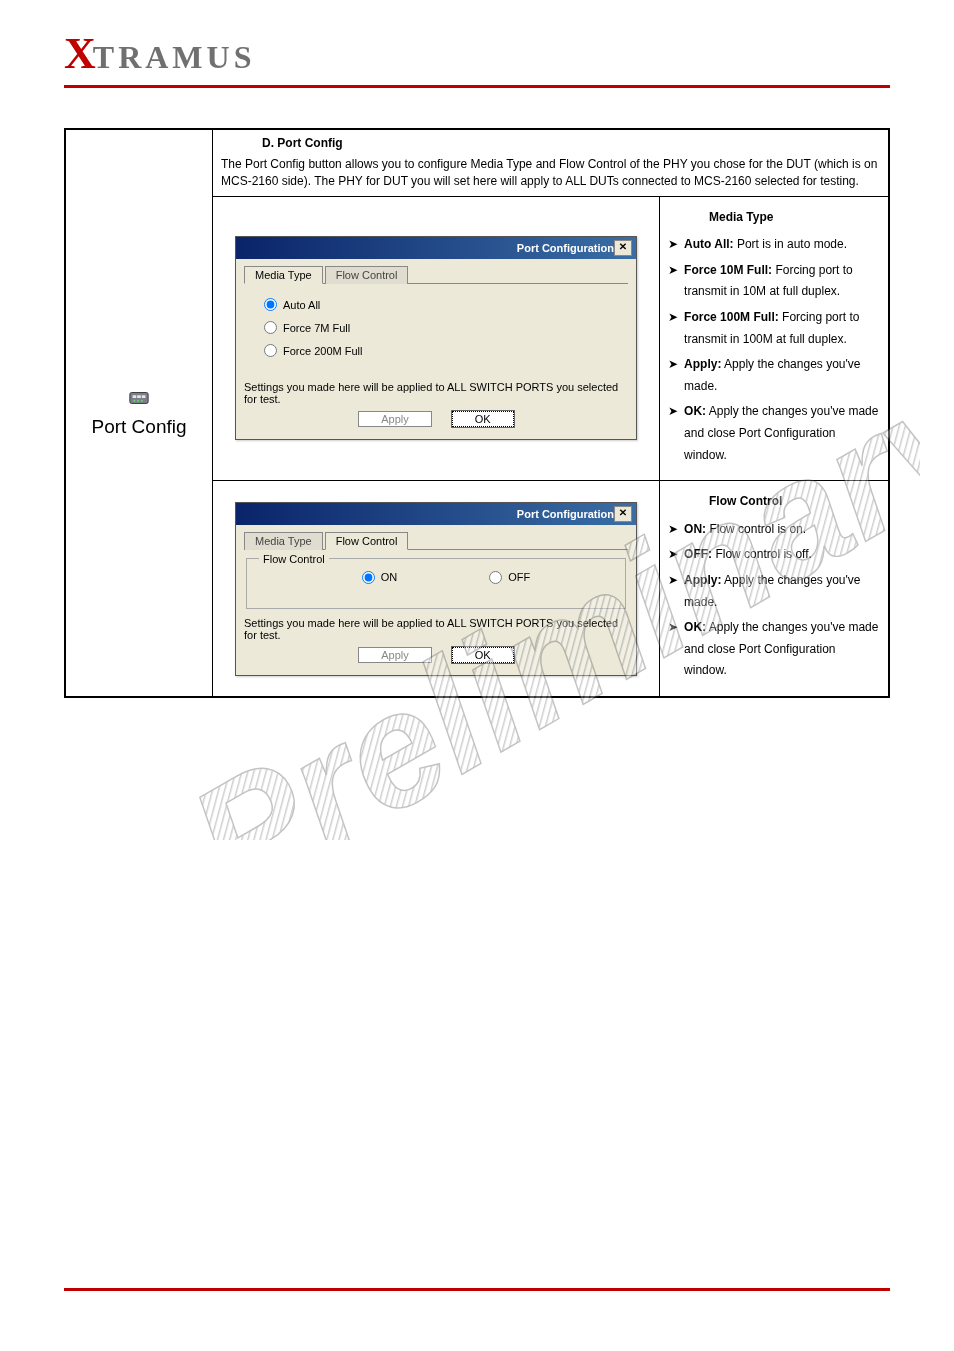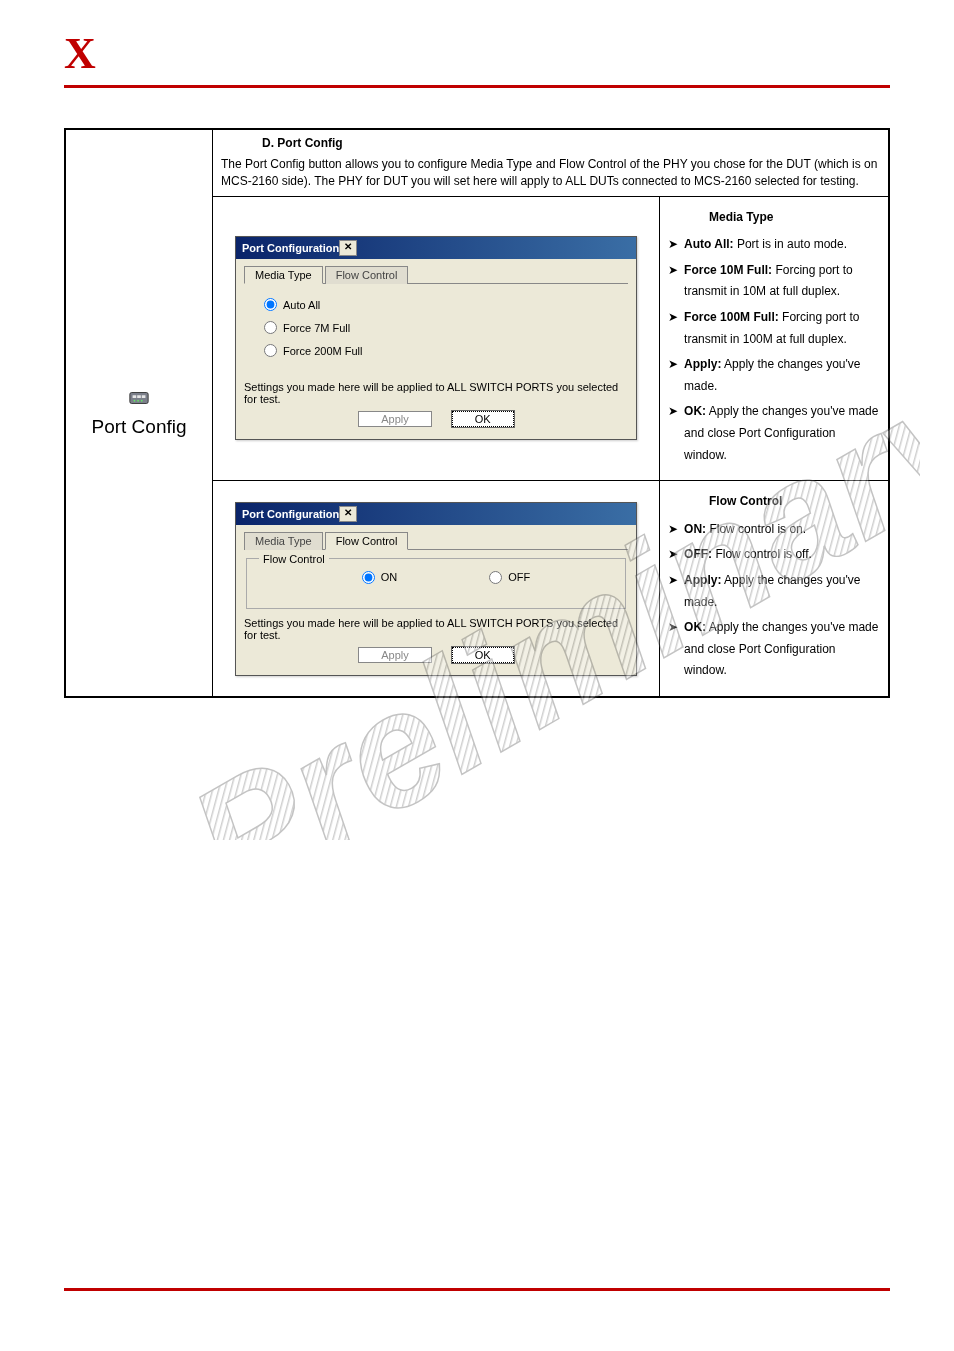--- a/index.html
+++ b/index.html
@@ -125,21 +125,21 @@
     font-family: Tahoma, Arial, sans-serif;
     font-size: 11px;
     box-shadow: 1px 1px 2px rgba(0,0,0,0.2);
   }
   .titlebar {
     background: linear-gradient(to right, #0a246a, #3a6ea5);
     color: #fff;
     font-weight: bold;
     padding: 3px 4px 3px 6px;
     display: flex;
-    justify-content: flex-start;
+    justify-content: flex-end;
     align-items: center;
     font-size: 11px;
   }
   .titlebar .closebtn {
     width: 16px;
     height: 14px;
     background: #ece9d8;
     border: 1px solid #888;
     color: #000;
     font-size: 10px;
@@ -266,20 +266,21 @@
   }
 </style>
 </head>
 <body>
 
 <div class="page">
 
   <div class="header">
     <div class="logo">
       <span class="logo-x">X</span>
+      <span class="logo-rest">TRAMUS</span>
     </div>
   </div>
   <hr class="hr-top">
 
   <svg class="hatch-def">
     <defs>
       <pattern id="hatch" patternUnits="userSpaceOnUse" width="8" height="8" patternTransform="rotate(45)">
         <rect width="8" height="8" fill="#ffffff"></rect>
         <line x1="0" y1="0" x2="0" y2="8" stroke="#777" stroke-width="4"></line>
       </pattern>

